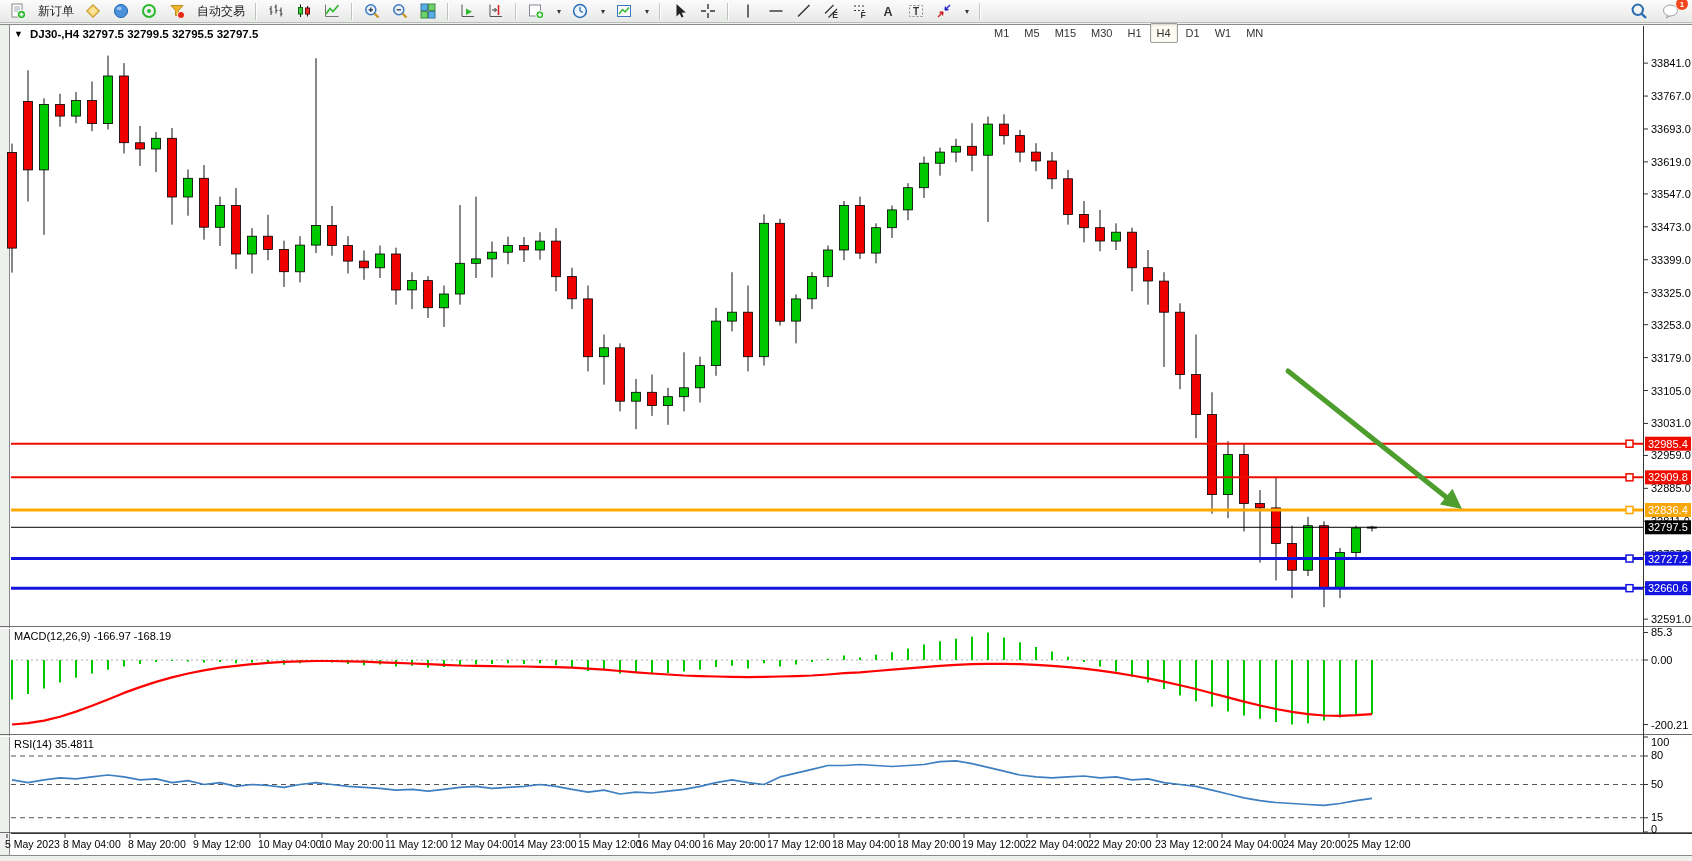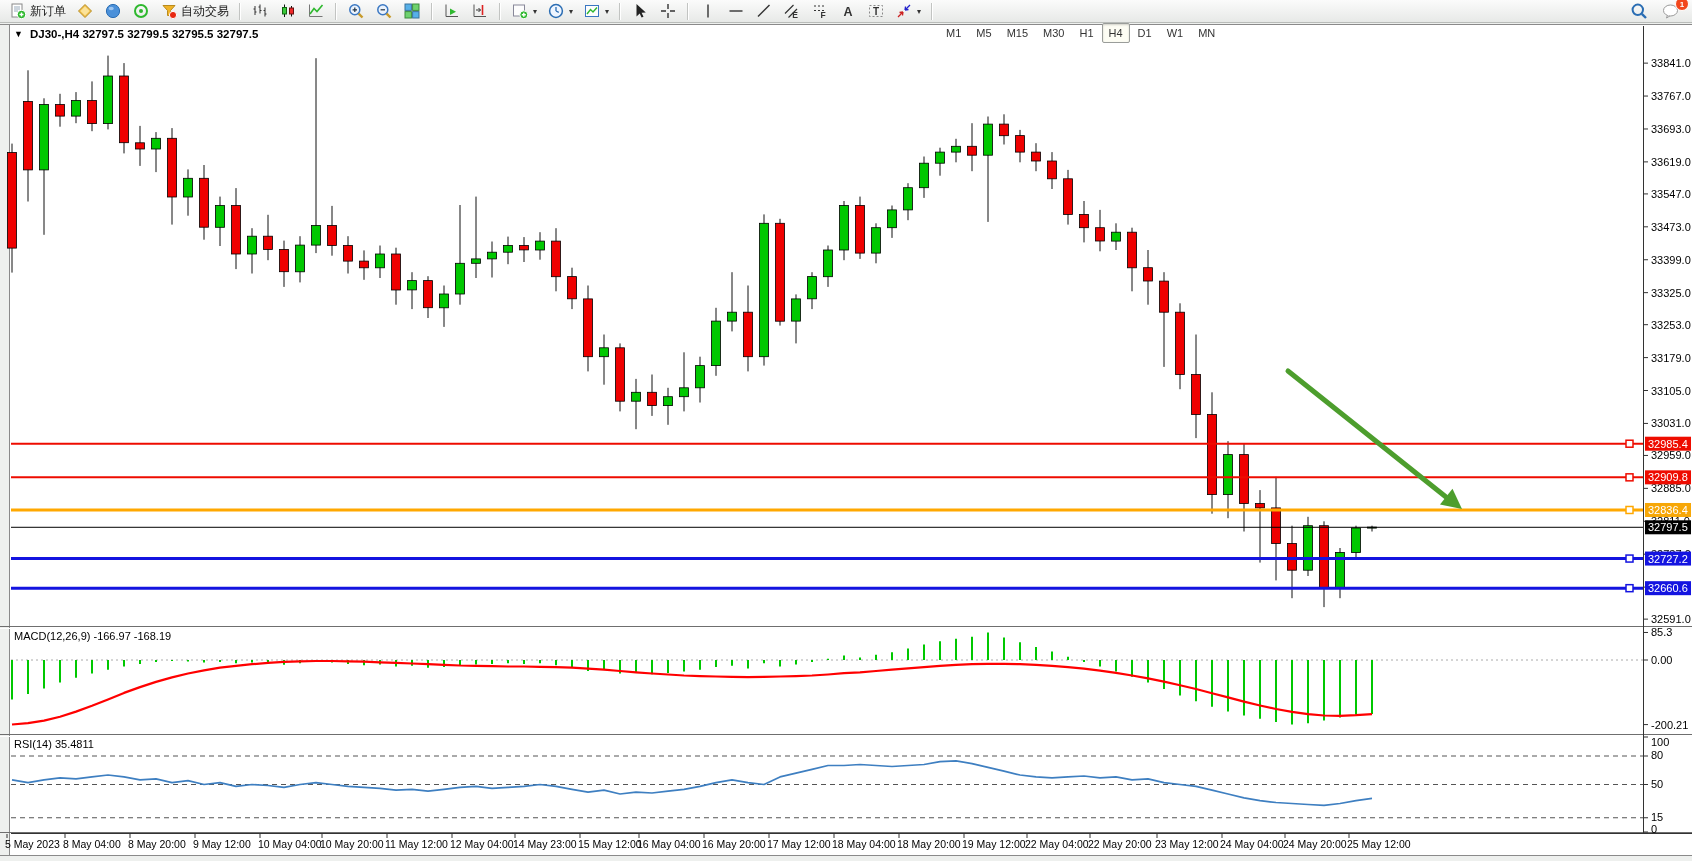--- a/index.html
+++ b/index.html
@@ -2,21 +2,21 @@
 <html><head>
 <meta charset="utf-8">
 <style>
   html,body{margin:0;padding:0}
   body{width:1692px;height:861px;position:relative;overflow:hidden;
        background:#eef0ee;font-family:"Liberation Sans",sans-serif;}
   
   .toolbar{position:absolute;top:0;left:0;width:1692px;height:23px;z-index:5;
            background:linear-gradient(#fbfbfb,#e7e9e7);border-bottom:1px solid #b9bcb9;
            display:flex;align-items:center;padding:0 0 0 5px;box-sizing:border-box;gap:2px;}
-  .tb-btn{display:flex;align-items:center;gap:3px;height:20px;padding:0 3px;
+  .tb-btn{display:flex;align-items:center;gap:11px;height:20px;padding:0 3px;
           border:1px solid transparent;border-radius:2px;color:#1a1a1a;font-size:12px;cursor:default;white-space:nowrap;}
   .tb-sep{width:1px;height:17px;background:#c2c4c2;border-right:1px solid #fff;margin:0 4px;}
   .tf-btn{font-size:11px;color:#333;height:18px;display:flex;align-items:center;
           padding:0 6px;border:1px solid transparent;border-radius:2px;cursor:default;}
   .tf-btn.active{background:#fdfdf4;border-color:#9a9d9a;box-shadow:inset 0 1px 2px rgba(0,0,0,.18);}
   .caret{font-size:8px;color:#333;margin-left:1px;}
   .tb-right{margin-left:auto;display:flex;align-items:center;gap:6px;padding-right:8px;}
   .badge{position:absolute;top:-4px;right:-6px;width:12px;height:12px;border-radius:50%;
          background:#f2461c;color:#fff;font-size:8px;font-weight:bold;display:flex;
          align-items:center;justify-content:center;border:1px solid #fff;}

